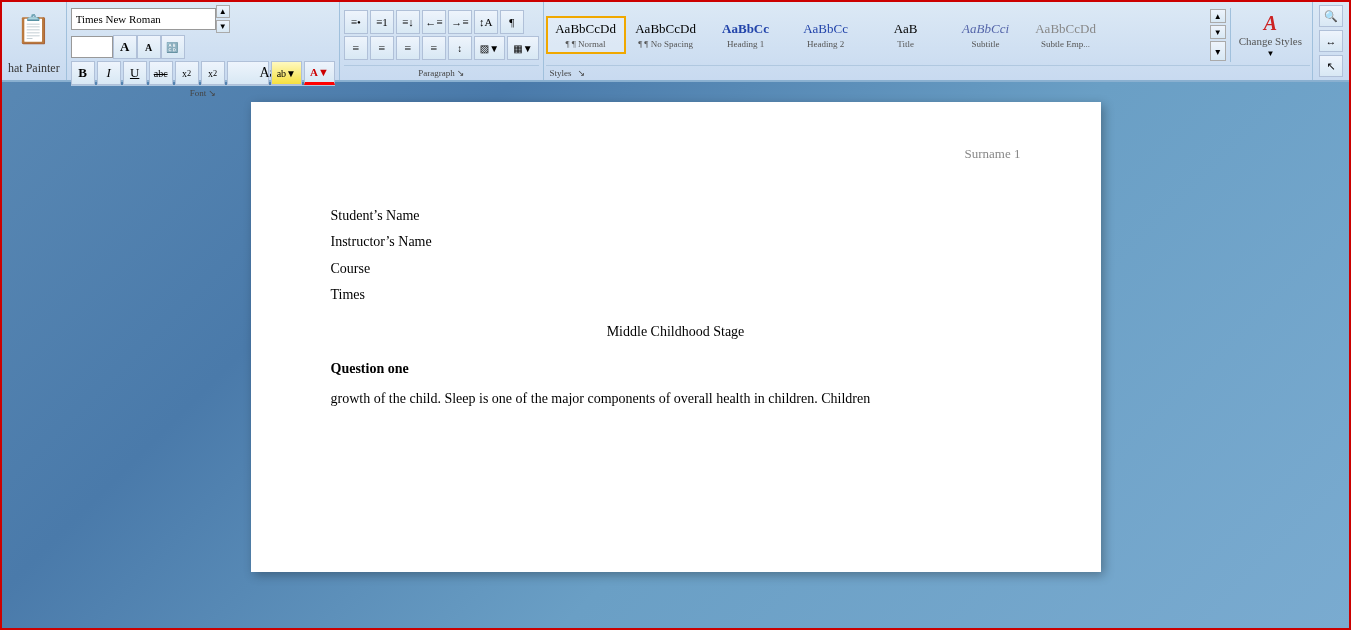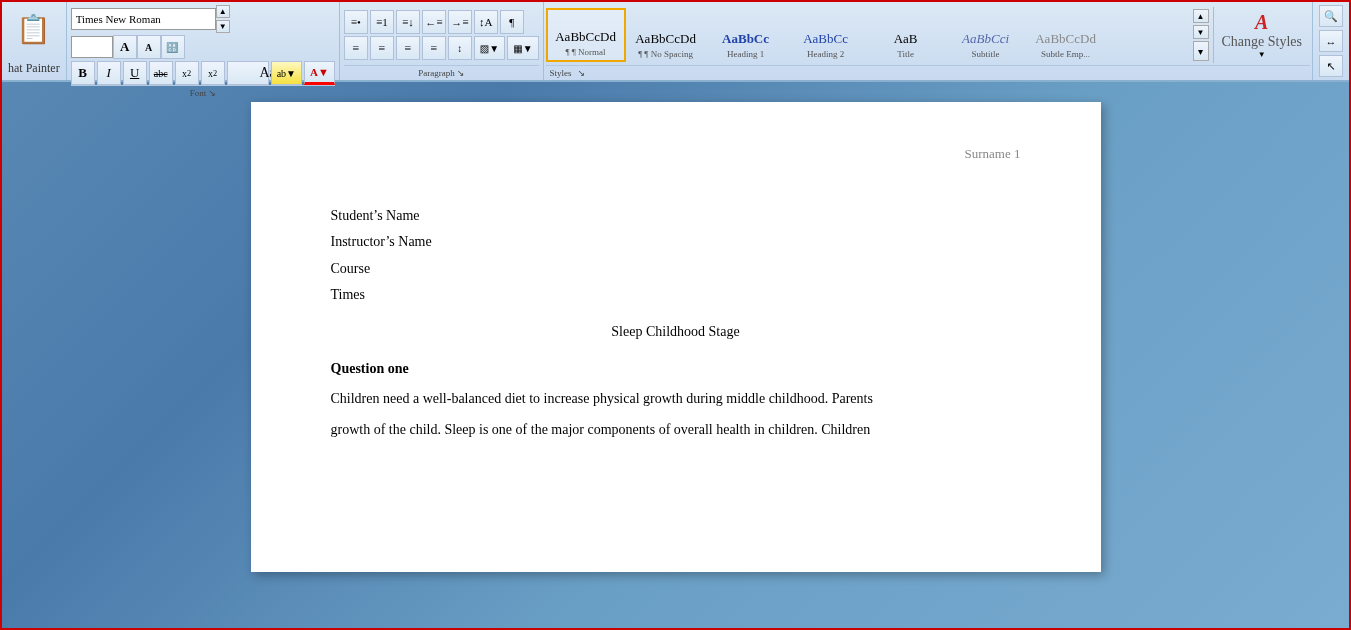--- a/index.html
+++ b/index.html
@@ -174,23 +174,23 @@
     }
 
     .btn-B { font-weight: bold; font-family: 'Times New Roman', serif; font-size: 13px; }
     .btn-I { font-style: italic; font-family: 'Times New Roman', serif; font-size: 13px; }
     .btn-U { text-decoration: underline; font-family: 'Times New Roman', serif; font-size: 13px; }
 
     .style-box {
       display: flex;
       flex-direction: column;
       align-items: center;
-      justify-content: flex-end;
+      justify-content: center;
       width: 80px;
-      height: 54px;
+      height: 38px;
       padding: 3px 4px;
       cursor: pointer;
       font-family: 'Times New Roman', Times, serif;
     }
     .style-box.selected {
       border: 2px solid #f0a800;
       background: rgba(255,255,255,0.25);
     }
     .style-box-text { font-size: 13px; }
     .style-box-label { font-size: 9px; color: #555; margin-top: 2px; display: flex; align-items: center; gap: 2px; }
@@ -434,21 +434,21 @@
       </div>
 
       <div class="scroll-arrows">
         <div class="scroll-btn">▲</div>
         <div class="scroll-btn">▼</div>
         <div class="more-btn">▾</div>
       </div>
 
       <div class="change-styles">
         <div class="cs-icon">A</div>
-        <div style="font-size:14px; color:#555; text-align:right; line-height:1.2;">Change Styles</div>
+        <div style="font-size:11px; color:#555; text-align:right; line-height:1.2;">Change Styles</div>
         <div class="cs-arrow">▼</div>
       </div>
     </div>
     <div class="rb-group-label" style="justify-content:flex-start; padding-left:4px;">
       <span>Styles</span>
       <span style="cursor:pointer; margin-left:4px;">↘</span>
     </div>
   </div>
 
   <div class="right-tools">
@@ -461,21 +461,20 @@
 <div class="doc-area">
   <div class="doc-page">
     <div class="page-header">Surname 1</div>
 
     <div class="doc-body">
       <div class="doc-meta-line">Student’s Name</div>
       <div class="doc-meta-line">Instructor’s Name</div>
       <div class="doc-meta-line">Course</div>
       <div class="doc-meta-line">Times</div>
 
-      <div class="doc-title">Sleep Childhood Stage</div>
+      <div class="doc-title">Middle Childhood Stage</div>
 
       <div class="doc-question">Question one</div>
 
-      <div class="doc-paragraph">Children need a well-balanced diet to increase physical growth during middle childhood. Parents</div>
       <div class="doc-paragraph">growth of the child. Sleep is one of the major components of overall health in children. Children</div>
     </div>
   </div>
 </div>
 
 </body></html>

